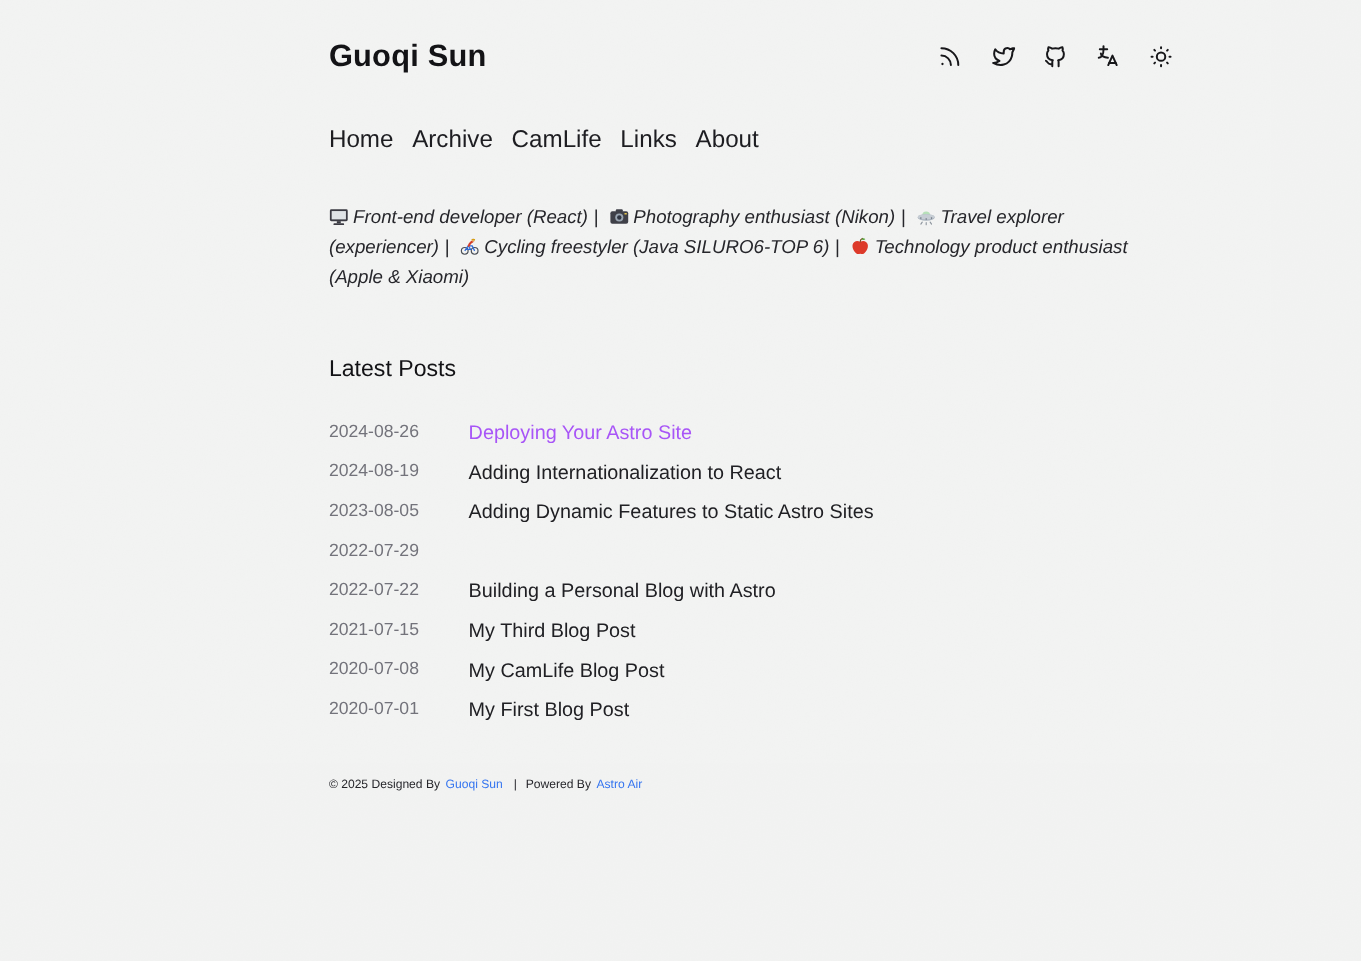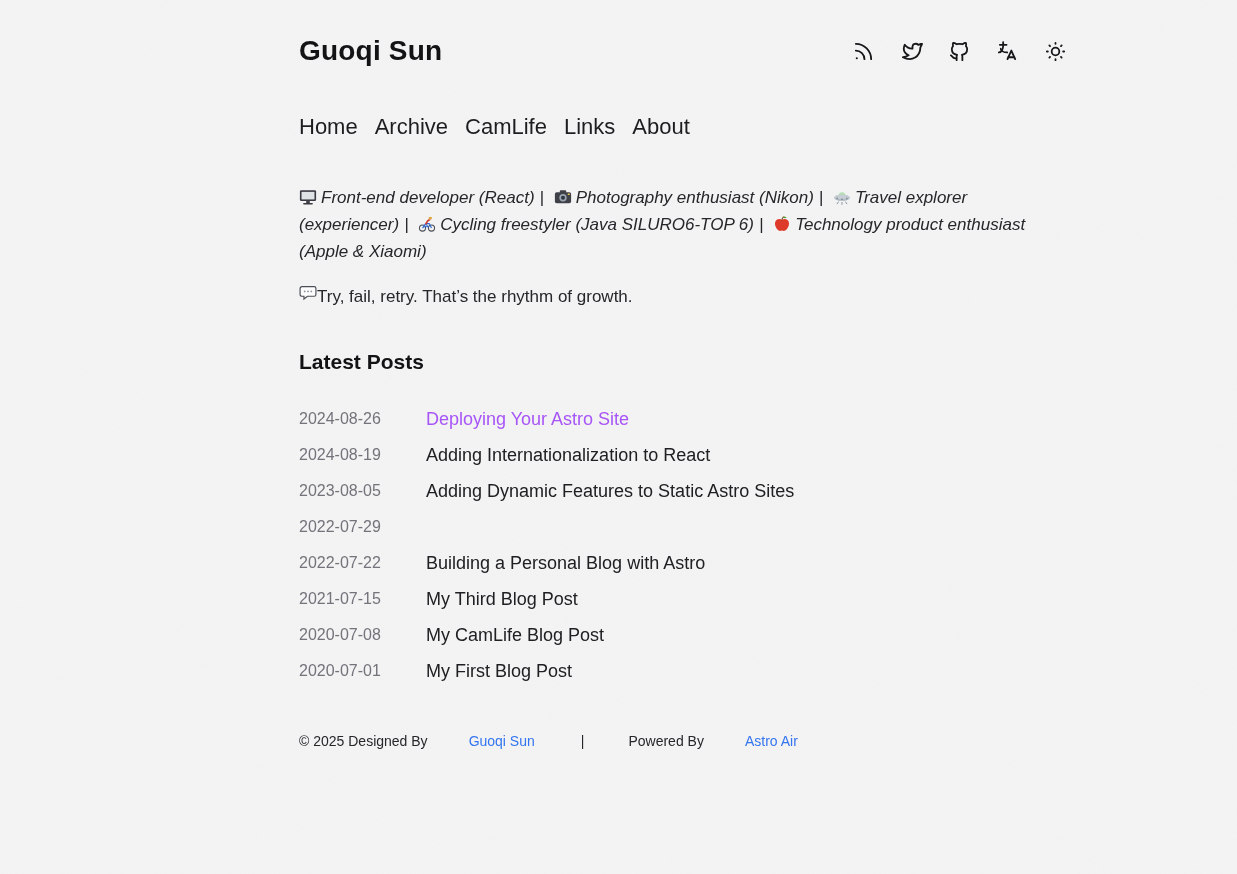--- a/index.html
+++ b/index.html
@@ -24,29 +24,29 @@
   .nav { margin-top:44px; display:flex; gap:17px; font-size:22px; color:#1d1d21; }
   .nav-item { cursor:pointer; }
 
   
   .bio { margin-top:46px; font-size:17px; line-height:24px; color:#26262b; width:768px;font-style:italic; }
   .bio .emoji { display:inline-block; vertical-align:-3px; margin-right:4px; }
   .sep { margin:0 5px; color:#26262b; }
   .motto { margin-top:20px; font-size:17px; line-height:24px; color:#26262b; }
 
   
-  .section-heading { margin-top:41px; font-size:21px; font-weight:700; color:#131316; }
+  .section-heading { margin-top:60px; font-size:21px; font-weight:400; color:#131316; }
   .post-list { margin-top:27px; }
   .post-row { height:36px; display:flex; align-items:center; }
   .post-date { width:127px; font-size:16px; color:#73737b; flex:none; }
   .post-title { font-size:18px; color:#202024; cursor:pointer; }
   .post-title.highlight { color:#a855f7; }
 
   
-  .footer { margin-top:44px; font-size:14px; color:#26262b; display:flex; align-items:center;gap:36px; }
+  .footer { margin-top:44px; font-size:11px; color:#26262b; display:flex; align-items:center; }
   .footer .fsep { margin:0 8px; }
   .footer-link { color:#3575f0; cursor:pointer; margin-left:5px; }
   .footer-link.first { margin-right:2px; }
   .fpart { margin-right:0; }
 </style>
 </head>
 <body>
 
 <svg class="noise-layer" xmlns="http://www.w3.org/2000/svg">
   <filter id="grain">
@@ -137,28 +137,20 @@
           <circle cx="13.6" cy="3.6" r="1.7" fill="#e8b06f"></circle>
           <path d="M12 3.2h3.4" stroke="#d4a017" stroke-width="1.2"></path>
         </svg></span><span>Cycling freestyler (Java SILURO6-TOP 6)</span><span class="sep">|</span>
     <span class="emoji"><svg width="18" height="18" viewBox="0 0 20 20">
           <path d="M10 5.6C12.4 3.4 16.6 4.4 17.6 8c.9 3.4-1.6 7.8-4.1 9.3-.9.6-1.9.6-3.5 0-1.6.6-2.6.6-3.5 0C4 15.8 1.5 11.4 2.4 8c1-3.6 5.2-4.6 7.6-2.4z" fill="#dd3a2a"></path>
           <path d="M10 5.4c0-1.6.9-2.8 2.2-3.4" stroke="#7a4a21" stroke-width="1.3" fill="none" stroke-linecap="round"></path>
           <path d="M11 2.6c1.6-1.1 3.2-1 4.2.3-1.1 1-3 1.1-4.2-.3z" fill="#55a33a"></path>
         </svg></span><span>Technology product enthusiast (Apple &amp; Xiaomi)</span>
   </div>
 
-  <div class="motto">
-    <span class="emoji"><svg width="18" height="18" viewBox="0 0 20 20">
-          <path d="M3.2 3h13.6a2 2 0 0 1 2 2v6.6a2 2 0 0 1-2 2H9.4l-3.9 3v-3H3.2a2 2 0 0 1-2-2V5a2 2 0 0 1 2-2z" fill="#fdfdfd" stroke="#4a4f57" stroke-width="1.3"></path>
-          <circle cx="6.3" cy="8.3" r="1" fill="#8a93a0"></circle>
-          <circle cx="10" cy="8.3" r="1" fill="#8a93a0"></circle>
-          <circle cx="13.7" cy="8.3" r="1" fill="#8a93a0"></circle>
-        </svg></span><span>Try, fail, retry. That’s the rhythm of growth.</span>
-  </div>
 
   <div class="section-heading">Latest Posts</div>
 
   <div class="post-list">
     <div class="post-row">
       <span class="post-date">2024-08-26</span>
       <span class="post-title highlight">Deploying Your Astro Site</span>
     </div>
     <div class="post-row">
       <span class="post-date">2024-08-19</span>

